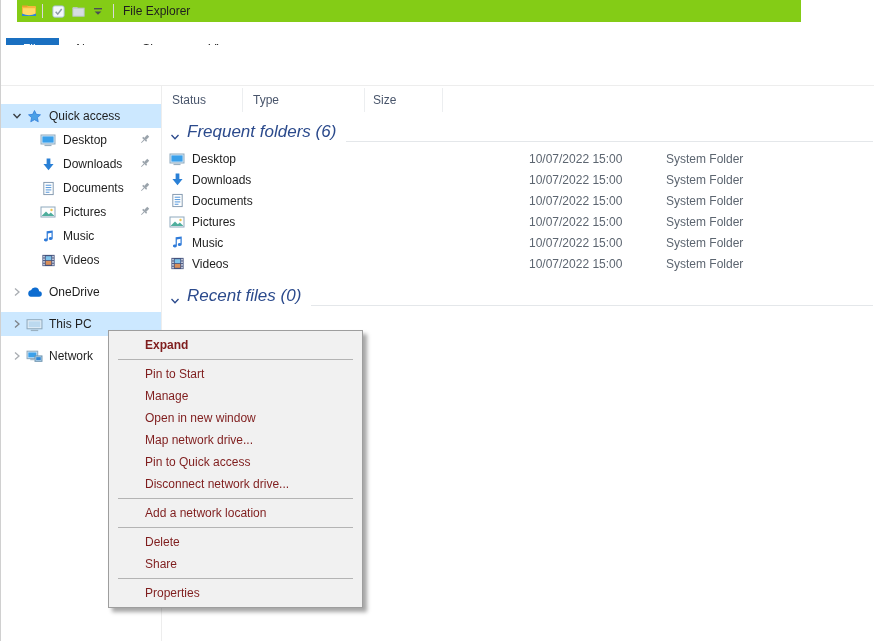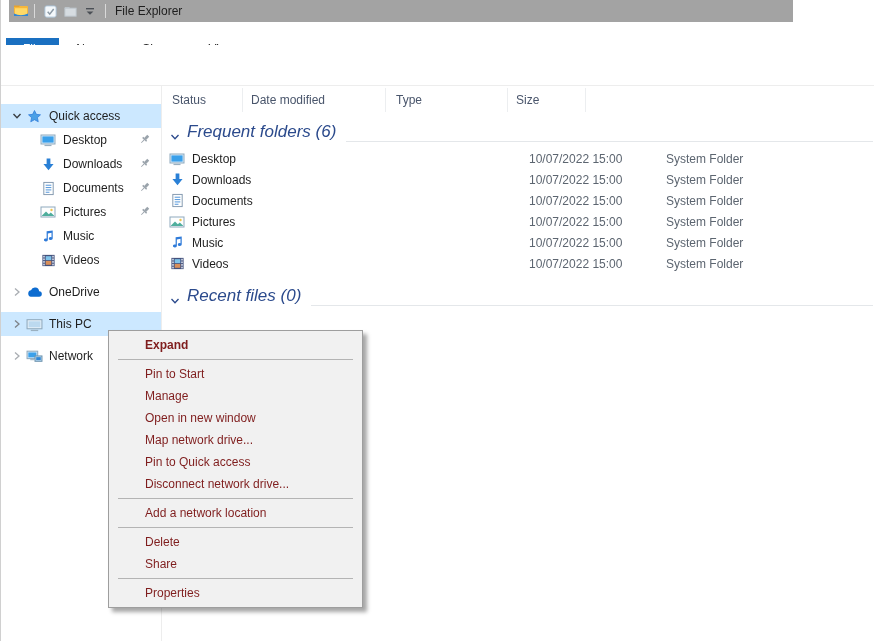--- a/index.html
+++ b/index.html
@@ -5,22 +5,22 @@
   * { margin:0; padding:0; box-sizing:border-box; }
   html,body { width:874px; height:641px; }
   body {
     font-family:"Liberation Sans","DejaVu Sans",sans-serif;
     font-size:12px; color:#1e1e1e; background:#fff; position:relative;
     overflow:hidden; border-left:1px solid #d0d0d0;
   }
   svg { display:block; }
 
   
-  #titlebar { position:absolute; left:8px; top:0; width:784px; height:22px;
-    display:flex; align-items:center; padding-left:4px; background:#a3a3a3; }
+  #titlebar { position:absolute; left:16px; top:0; width:784px; height:22px;
+    display:flex; align-items:center; padding-left:4px; background:#84cc16; }
   .tb-sep { width:1px; height:14px; background:#d9d9d9; margin:0 5px; }
   .qat-btn { width:20px; height:18px; display:flex; align-items:center; justify-content:center; }
   #titlebar .title { margin-left:4px; font-size:12px; color:#1e1e1e; }
 
   
   #tabs { position:absolute; left:0; top:22px; width:874px; height:23px;
     display:flex; align-items:flex-start; border-bottom:1px solid #e3e3e3; background:#fff;margin-top:16px; }
   .tab { padding:4px 17px 3px 17px; display:flex; align-items:center; color:#262626; }
   .tab.active { background:#1a70c1; color:#fff; margin-left:5px; }
 
@@ -324,23 +324,20 @@
   </div>
 </div>
 <div id="sidebar-border"></div>
 
 <div id="main">
 
   <div id="colheaders">
     <div class="colcell status">
         <span>Status</span>
       </div>
-    <div class="colcell date">
-        <span>Date modified</span>
-      </div>
     <div class="colcell type">
         <span>Type</span>
       </div>
     <div class="colcell size">
         <span>Size</span>
       </div>
   </div>
 
   <div class="group-header">
     <span class="gchev">

